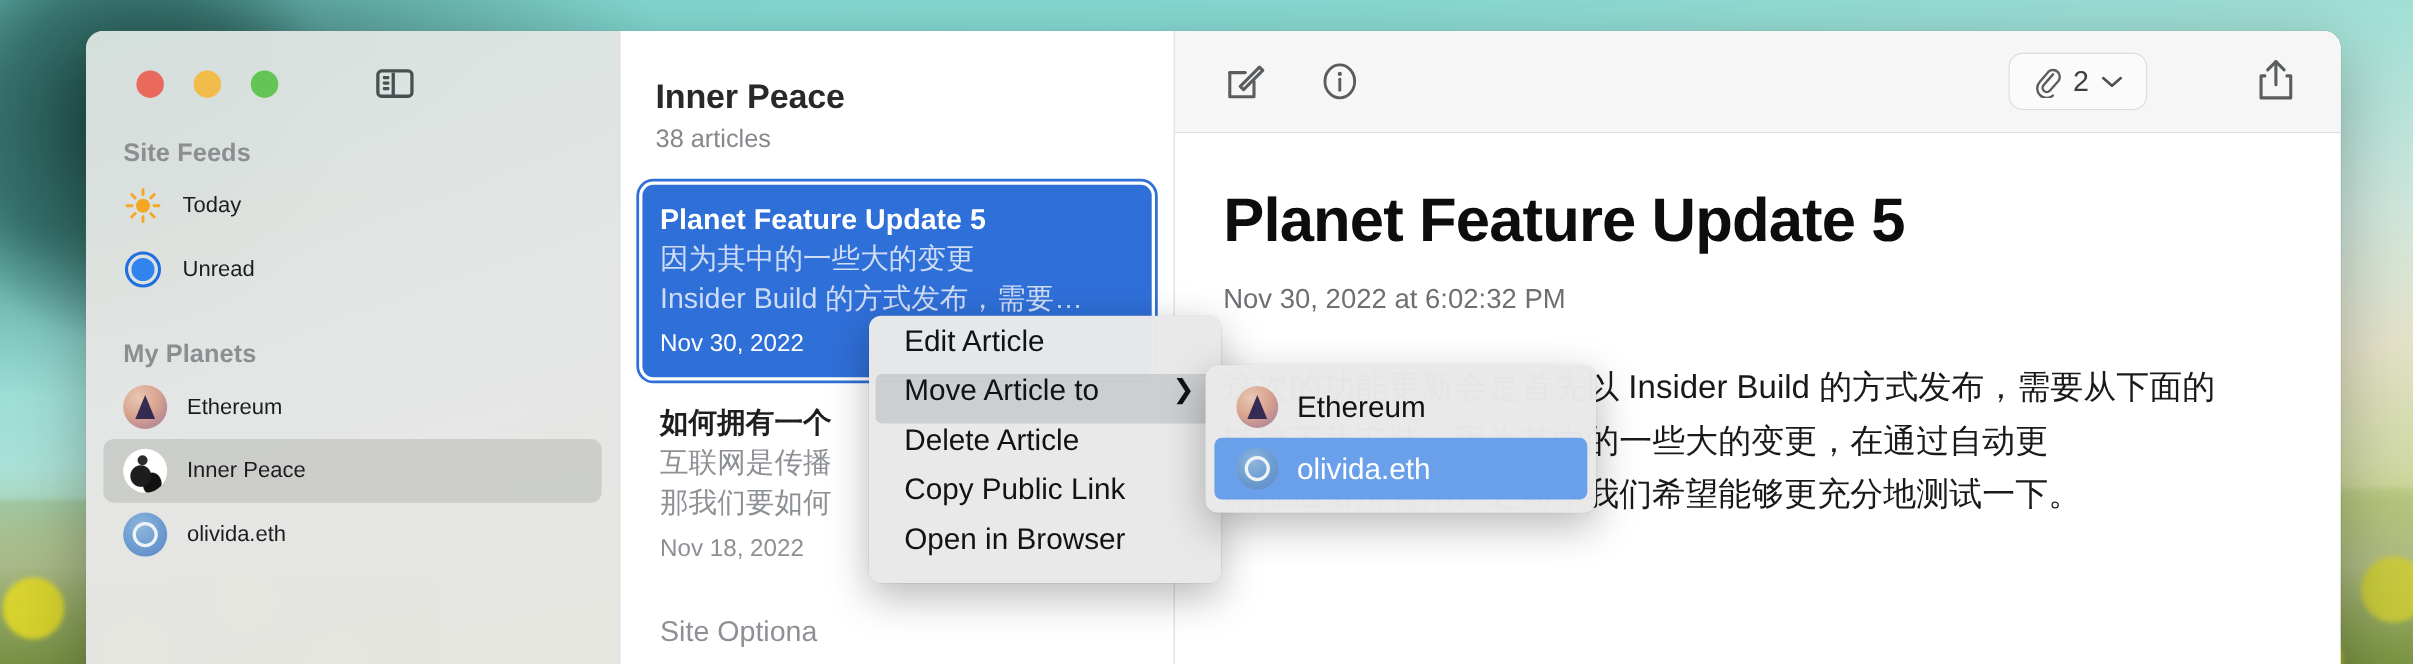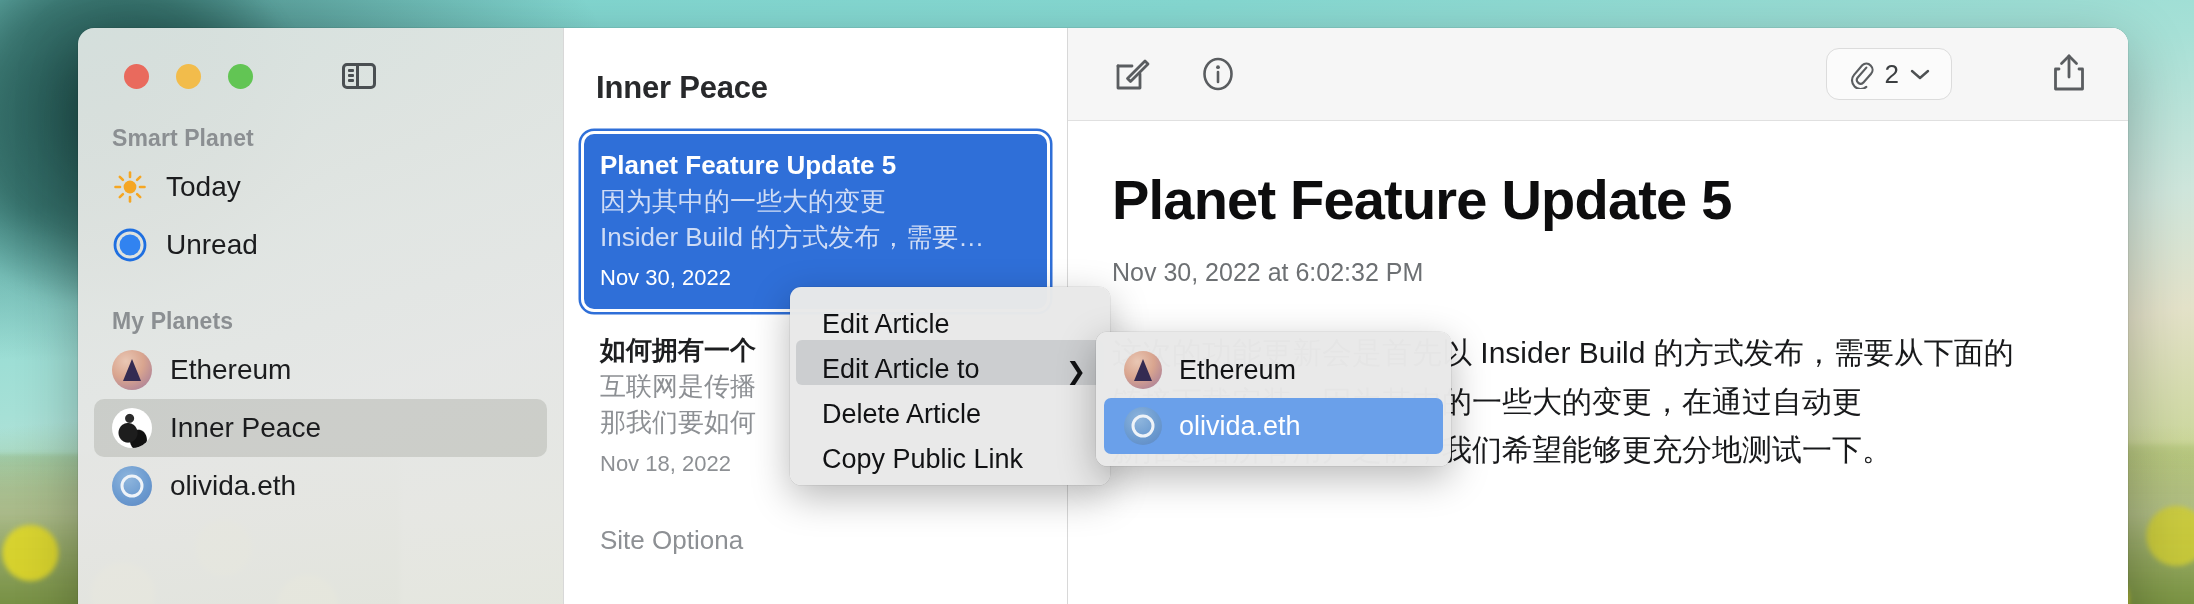--- a/index.html
+++ b/index.html
@@ -92,21 +92,21 @@
   .sb-glyph .lines i { display: block; width: 6px; height: 2.5px; background: #4a4f52; border-radius: 1px; }
 
   .section-head {
     font-size: 23px; font-weight: 700; color: #8b8f92;
     padding: 0 0 0 18px; margin-top: 34px; margin-bottom: 6px;
     letter-spacing: 0.1px;
   }
   .row {
     display: flex; align-items: center; gap: 18px;
     height: 58px; padding: 0 14px 0 18px;
-    border-radius: 10px; font-size: 28px; color: #1b1c1e;
+    border-radius: 10px; font-size: 20px; color: #1b1c1e;
   }
   .row.selected { background: rgba(145,150,140,0.30); }
   .row .label { white-space: nowrap; }
 
   .icn { width: 36px; height: 36px; flex: 0 0 36px; display: block; }
 
   .avatar { width: 40px; height: 40px; flex: 0 0 40px; border-radius: 50%; overflow: hidden; position: relative; }
   .av-eth {
     background: radial-gradient(circle at 35% 28%, #e9c7b4 0%, #d9a58f 45%, #b98b96 75%, #9d7f9e 100%);
   }
@@ -195,21 +195,21 @@
   #ctx-menu {
     position: absolute; left: 790px; top: 287px;
     width: 320px;
     background: rgba(233,233,233,0.985);
     border-radius: 11px;
     box-shadow: 0 12px 38px rgba(0,0,0,0.28), 0 0 0 0.5px rgba(0,0,0,0.10);
     padding: 8px 0 10px 0;
     z-index: 40;
   }
   .mi {
-    height: 45px; display: flex; align-items: flex-end;
+    height: 45px; display: flex; align-items: flex-start;
     padding: 0 18px 0 26px; font-size: 27px; color: #111214;
     margin: 0 6px; border-radius: 6px;
   }
   .mi.hl { background: rgba(150,154,160,0.34); }
   .mi .chev { margin-left: auto; font-size: 24px; color: #111214; }
 
   
   #ctx-sub {
     position: absolute; left: 1096px; top: 332px;
     width: 355px;
@@ -247,21 +247,21 @@
           <span class="sb-glyph">
             <span class="lines">
                 <i></i>
                 <i></i>
                 <i></i>
               </span>
           </span>
         </span>
       </div>
 
-      <div class="section-head">Smart Planet</div>
+      <div class="section-head">Site Feeds</div>
 
       <div class="row">
         <svg class="icn" viewBox="0 0 36 36">
           <circle cx="18" cy="18" r="6.4" fill="#f5a623"></circle>
           <g stroke="#f5a623" stroke-width="2.6" stroke-linecap="round">
             <line x1="18" y1="3.5" x2="18" y2="8"></line>
               <line x1="18" y1="28" x2="18" y2="32.5"></line>
             <line x1="3.5" y1="18" x2="8" y2="18"></line>
               <line x1="28" y1="18" x2="32.5" y2="18"></line>
             <line x1="7.8" y1="7.8" x2="10.9" y2="10.9"></line>
@@ -298,20 +298,21 @@
 
       <div class="row">
         <span class="avatar av-oli"></span>
         <span class="label">olivida.eth</span>
       </div>
     </div>
 
     <div id="list">
       <div class="list-head">
         <div class="list-title">Inner Peace</div>
+        <div class="list-sub">38 articles</div>
       </div>
 
       <div style="height:18px"></div>
 
       <div class="art selected">
         <div class="t">Planet Feature Update 5</div>
         <div class="p">因为其中的一些大的变更</div>
         <div class="p">Insider Build 的方式发布，需要…</div>
         <div class="d">Nov 30, 2022</div>
       </div>
@@ -371,28 +372,31 @@
         </div>
       </div>
     </div>
   </div>
 
   <div id="ctx-menu">
     <div class="mi">
       <span>Edit Article</span>
     </div>
     <div class="mi hl">
-      <span>Edit Article to</span>
+      <span>Move Article to</span>
       <span class="chev">❯</span>
     </div>
     <div class="mi">
       <span>Delete Article</span>
     </div>
     <div class="mi">
       <span>Copy Public Link</span>
+    </div>
+    <div class="mi">
+      <span>Open in Browser</span>
     </div>
   </div>
 
   <div id="ctx-sub">
     <div class="smi">
       <span class="avatar av-eth"></span>
       <span>Ethereum</span>
     </div>
     <div class="smi hl">
       <span class="avatar av-oli"></span>

